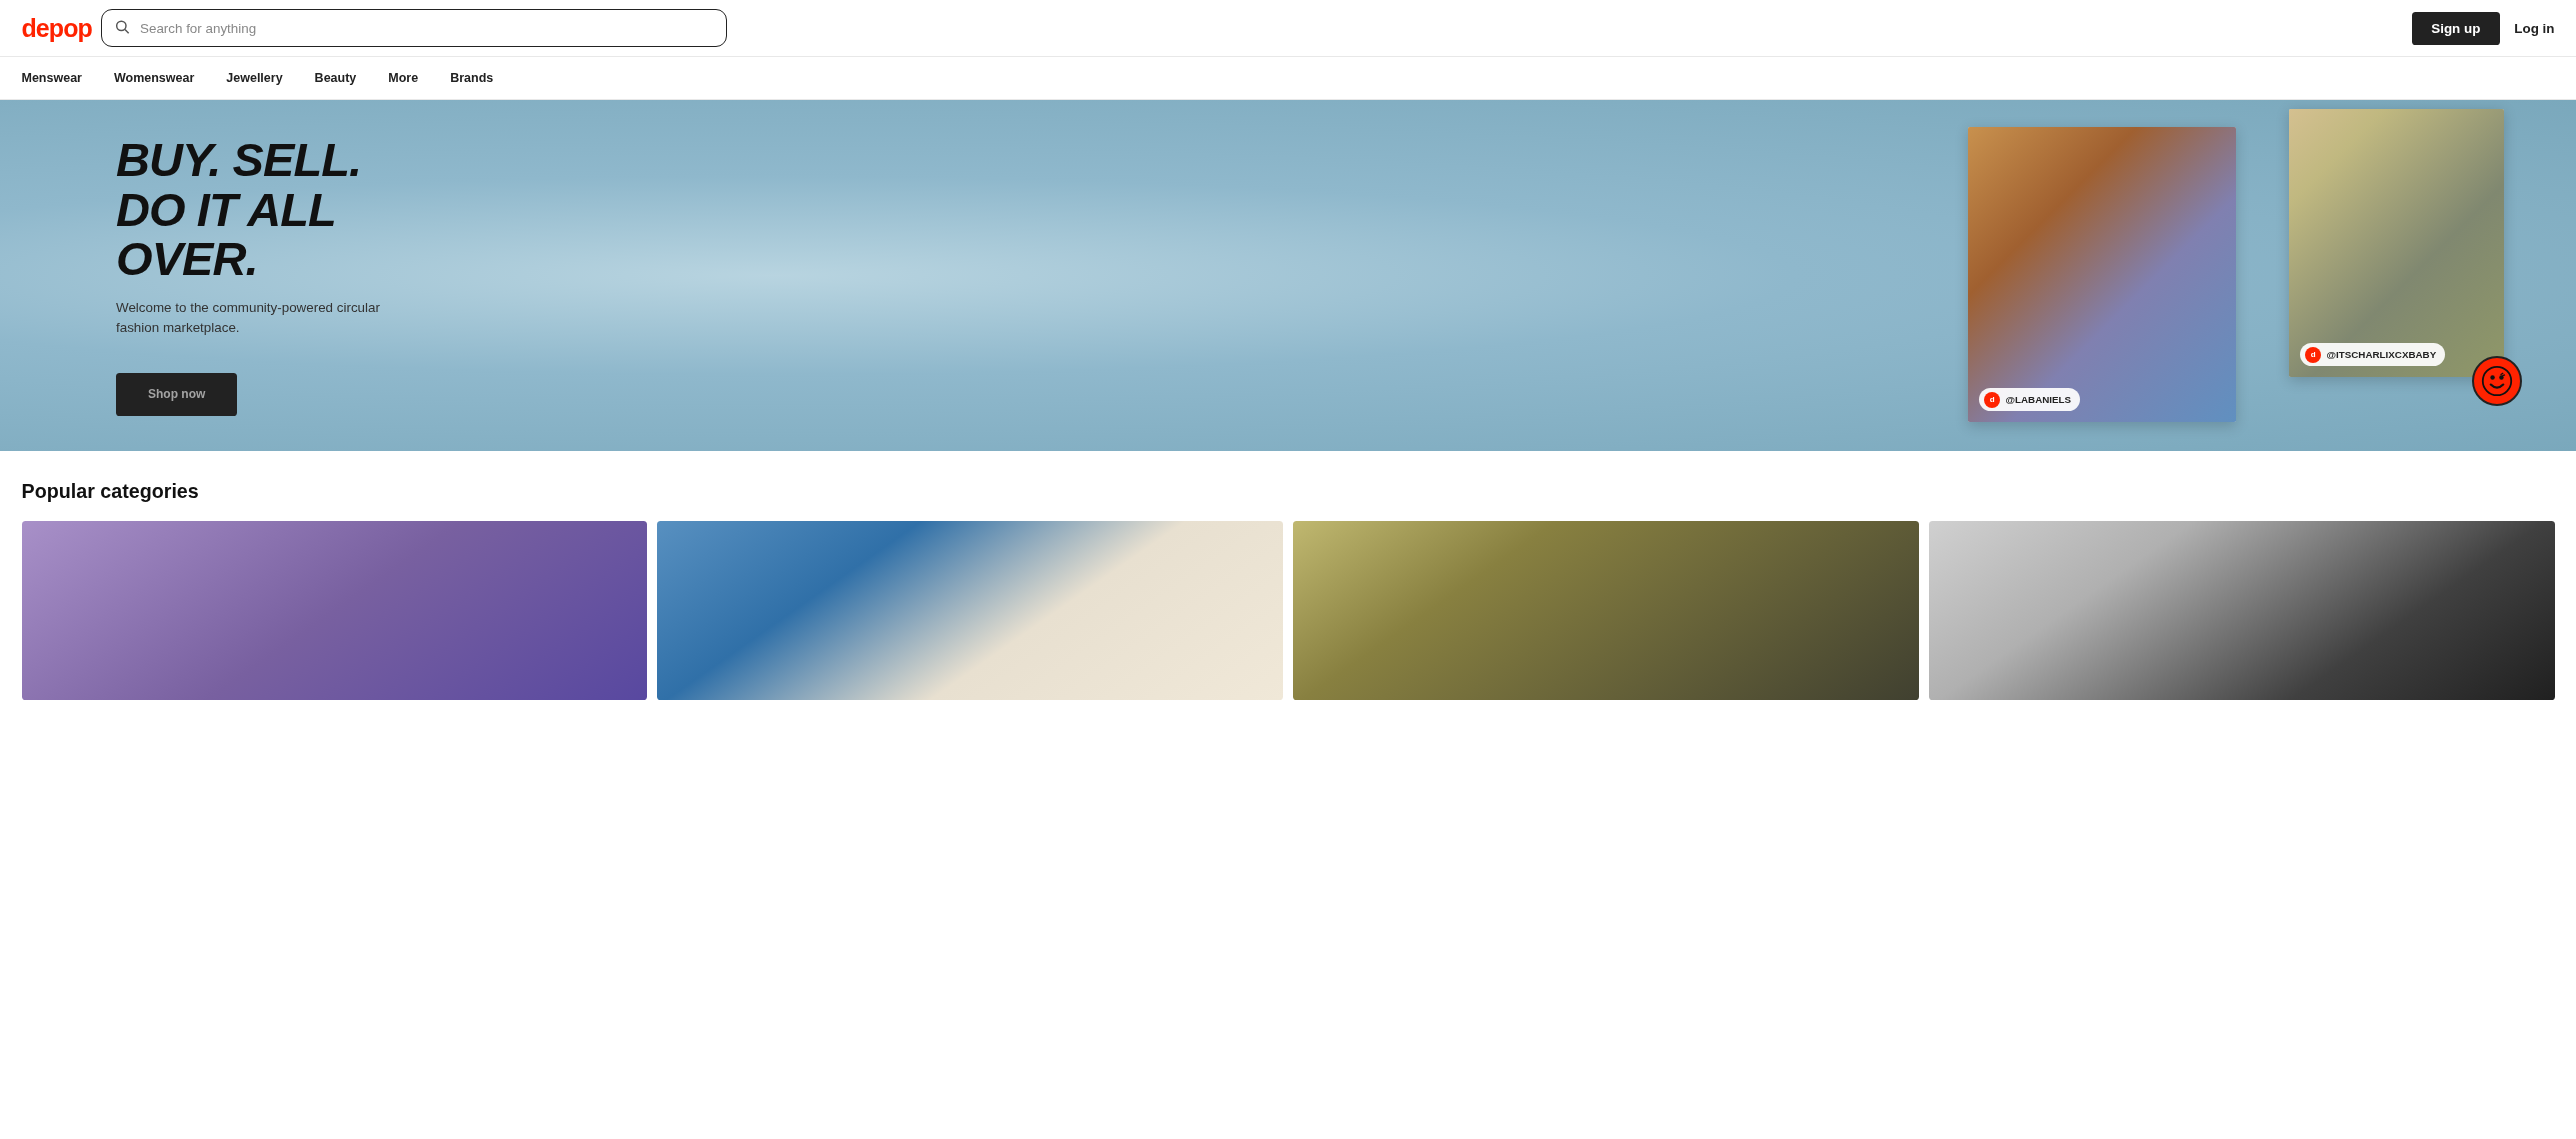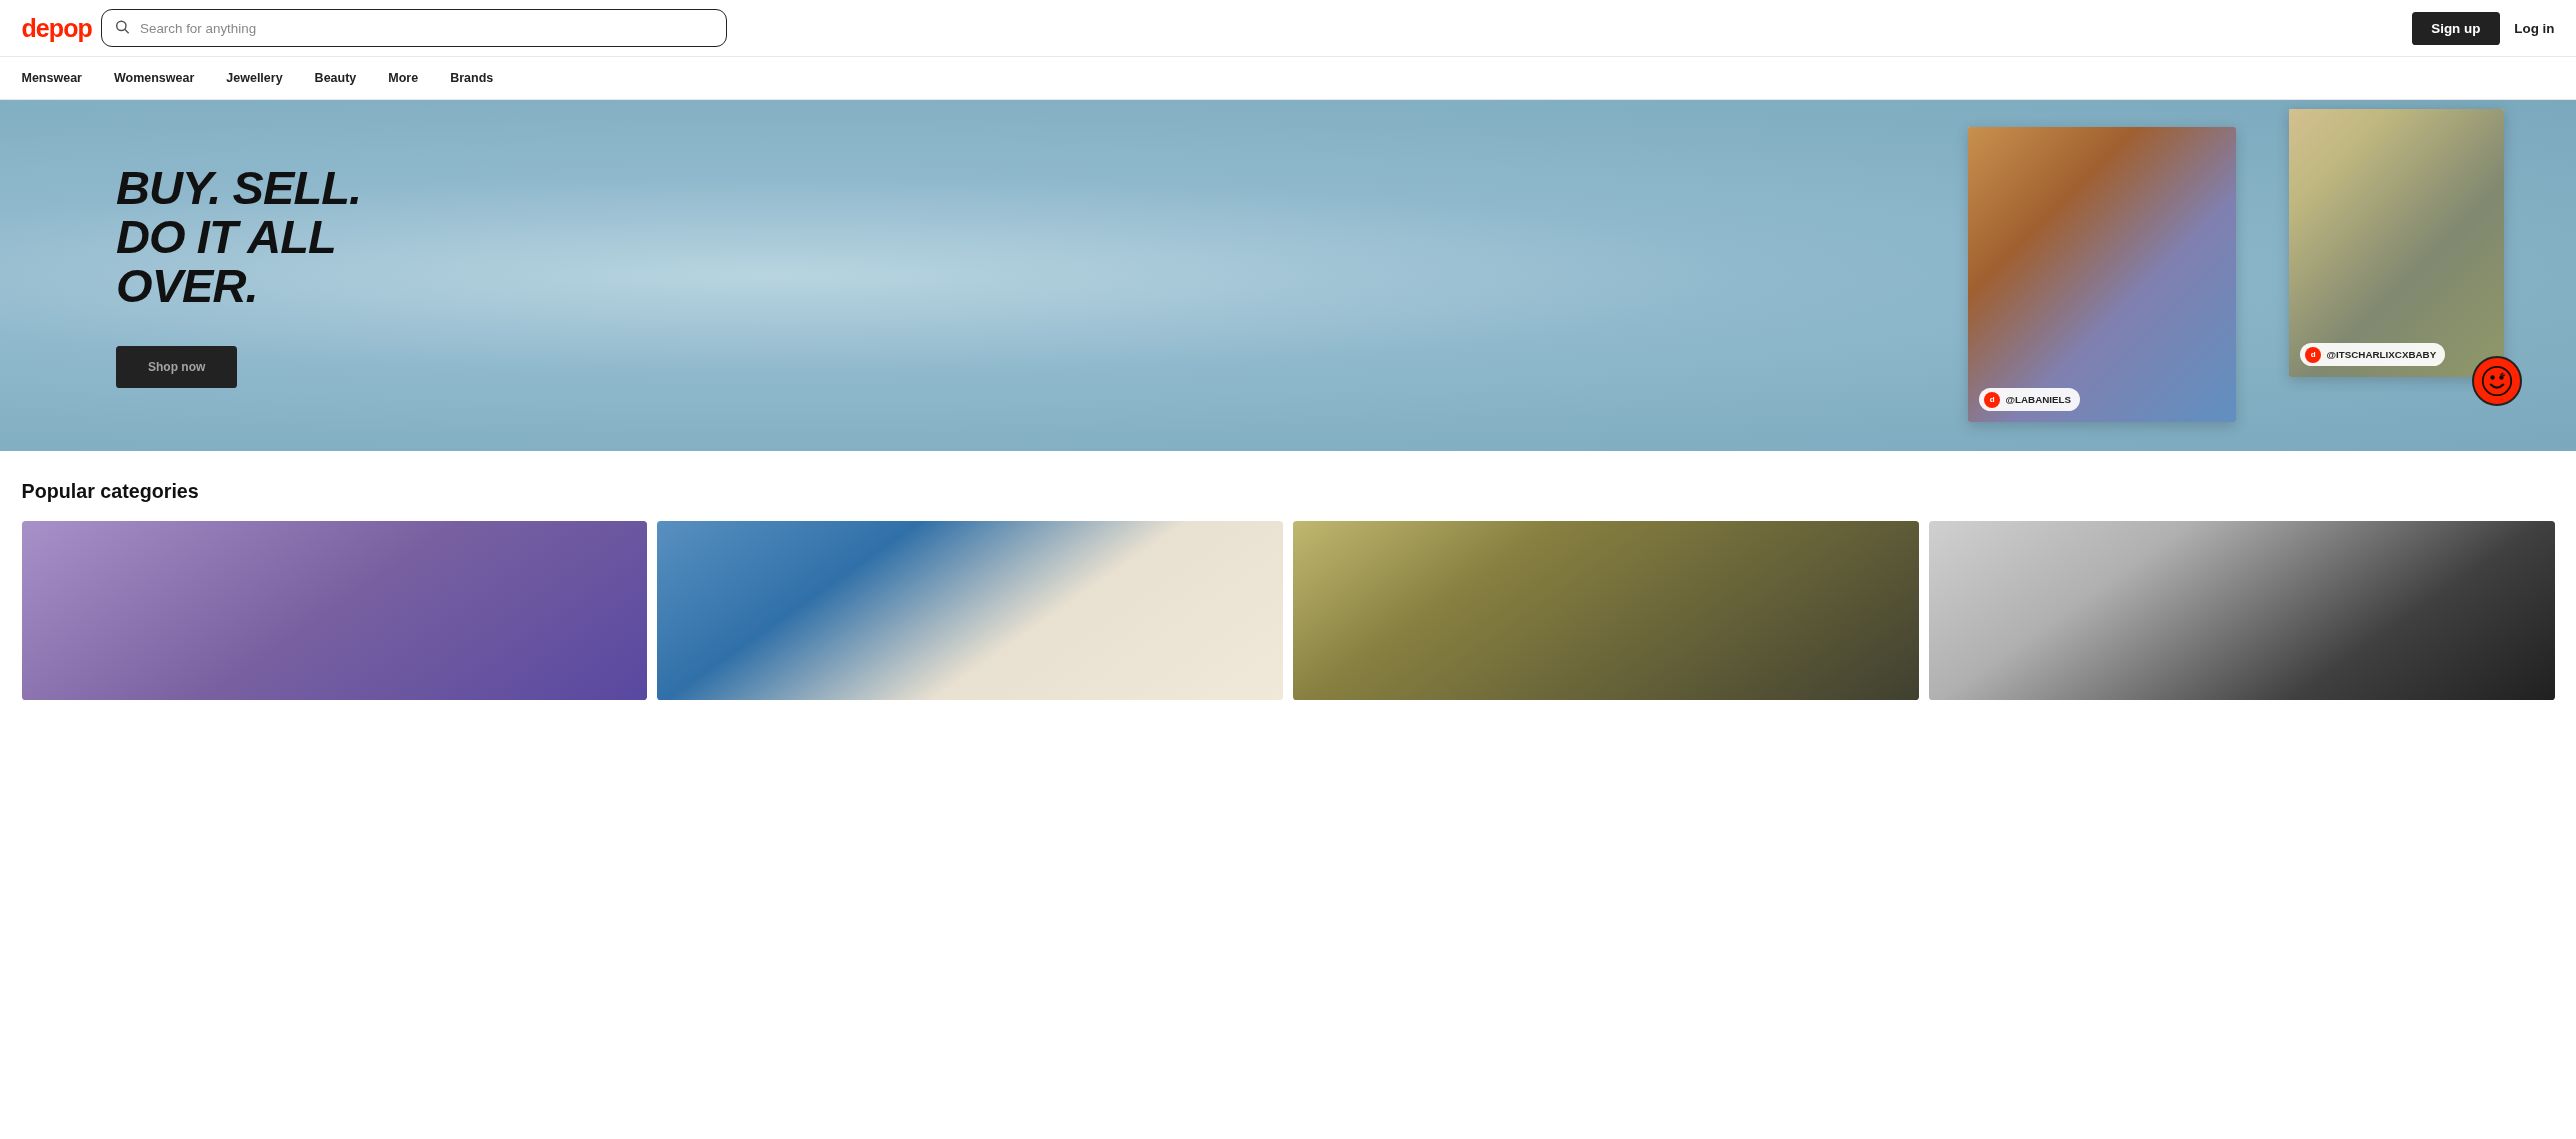--- a/index.html
+++ b/index.html
@@ -295,20 +295,21 @@
   <a class="nav-item" href="#">More</a>
   <a class="nav-item" href="#">Brands</a>
 </nav>
 
 <section class="hero">
   <div class="hero-text">
     <h1 class="hero-headline">
       <span>BUY. SELL.</span><br>
       <span>DO IT ALL OVER.</span>
     </h1>
+    <p class="hero-subtext">Welcome to the community-powered circular fashion marketplace.</p>
     <a class="btn-shop-now" href="#">Shop now</a>
   </div>
 
   <div class="hero-images">
 
     <div class="photo-card photo-card-1">
       <div class="photo-inner">
         
       </div>
       <div class="user-tag">

